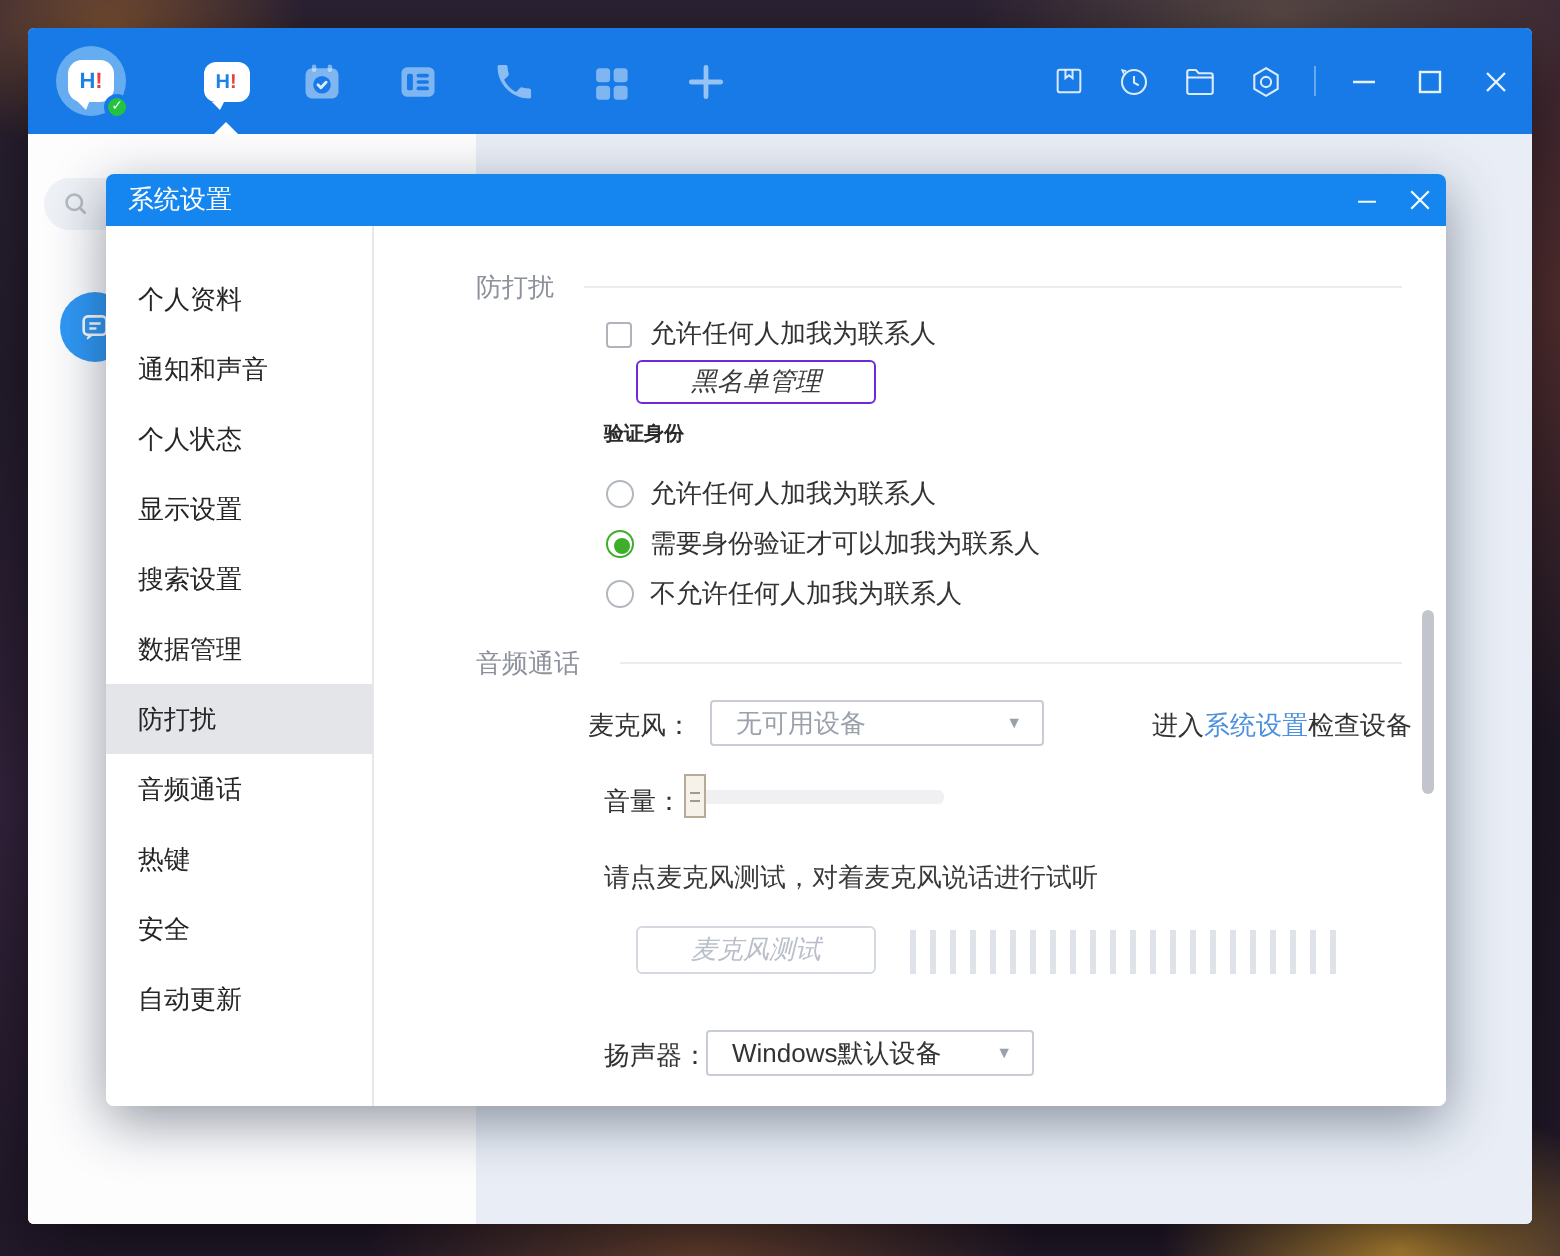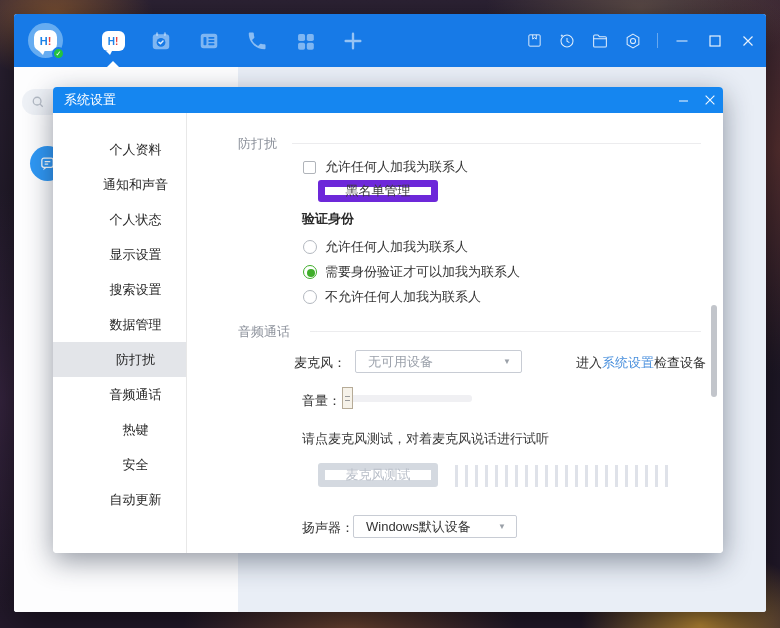--- a/index.html
+++ b/index.html
@@ -58,37 +58,37 @@
   .dialog { position:absolute; left:39px; top:73px; width:670px; height:466px; background:#fff;
     border-radius:4px; box-shadow:0 8px 28px rgba(20,30,50,.45); overflow:hidden; }
   .dlg-header { position:absolute; left:0; top:0; width:100%; height:26px; background:#1586f0;
     display:flex; align-items:center; }
   .dlg-title { color:#fff; font-size:13px; padding-left:11px; }
   .dlg-controls { position:absolute; right:5px; top:0; height:26px; display:flex; align-items:center; gap:11px; }
   .dlg-ctl { width:16px; height:16px; display:flex; align-items:center; justify-content:center; }
 
   .dlg-body { position:absolute; left:0; top:26px; width:100%; height:440px; display:flex; }
   .dlg-sidebar { width:134px; height:100%; background:#fff; border-right:1px solid #e8e8e8; padding-top:19px; }
-  .side-item { height:35px; line-height:35px; padding-left:32px; font-size:13px; color:#262626; cursor:default;text-align:center; }
+  .side-item { height:35px; line-height:35px; padding-left:16px; font-size:13px; color:#262626; cursor:default; }
   .side-item.selected { background:#e3e5e9; }
 
   .dlg-content { position:relative; flex:1; background:#fff; }
   .sec-label { position:absolute; font-size:13px; color:#8c919b; }
   .sec-line { position:absolute; height:1px; background:#ececee; }
 
   .cb-row { position:absolute; left:116px; top:45px; display:flex; align-items:center; }
   .checkbox { width:13px; height:13px; border:1px solid #b0b4ba; border-radius:2px; background:#fff; }
   .cb-label { margin-left:9px; font-size:13px; color:#333; }
 
-  .btn { position:absolute; border:7px solid #6d28d9; border-radius:3px; background:#fff;
-    font-size:13px; color:#3a3a3a; display:flex; align-items:center; justify-content:center; }
+  .btn { position:absolute; border:1px solid #6d28d9; border-radius:3px; background:#fff;
+    font-size:13px; color:#3a3a3a; display:flex; align-items:center; justify-content:center;font-style:italic; }
   .btn-blacklist { left:131px; top:67px; width:120px; height:22px; }
   .btn-mictest { left:131px; top:350px; width:120px; height:24px; color:#b9bfc9; border-color:#d4d9e0; }
 
-  .verify-title { position:absolute; left:115px; top:97px; font-size:13px; font-weight:bold; color:#2b2b2b; }
+  .verify-title { position:absolute; left:115px; top:97px; font-size:10px; font-weight:bold; color:#2b2b2b; }
   .verify-options { position:absolute; left:116px; top:121px; }
   .radio-row { display:flex; align-items:center; height:25px;text-align:right; }
   .radio { width:14px; height:14px; border:1px solid #b3b8bf; border-radius:50%; background:#fff; position:relative; flex:none; }
   .radio.on { border-color:#3fae2a; }
   .radio.on::after { content:""; position:absolute; left:3px; top:3px; width:8px; height:8px; border-radius:50%; background:#3fae2a; }
   .radio-label { margin-left:8px; font-size:13px; color:#333; }
 
   .fld-label { position:absolute; font-size:13px; color:#333; }
   .dropdown { position:absolute; height:23px; border:1px solid #c8ccd4; border-radius:2px; background:#fff;
     display:flex; align-items:center; padding:0 10px 0 12px; font-size:13px; }

